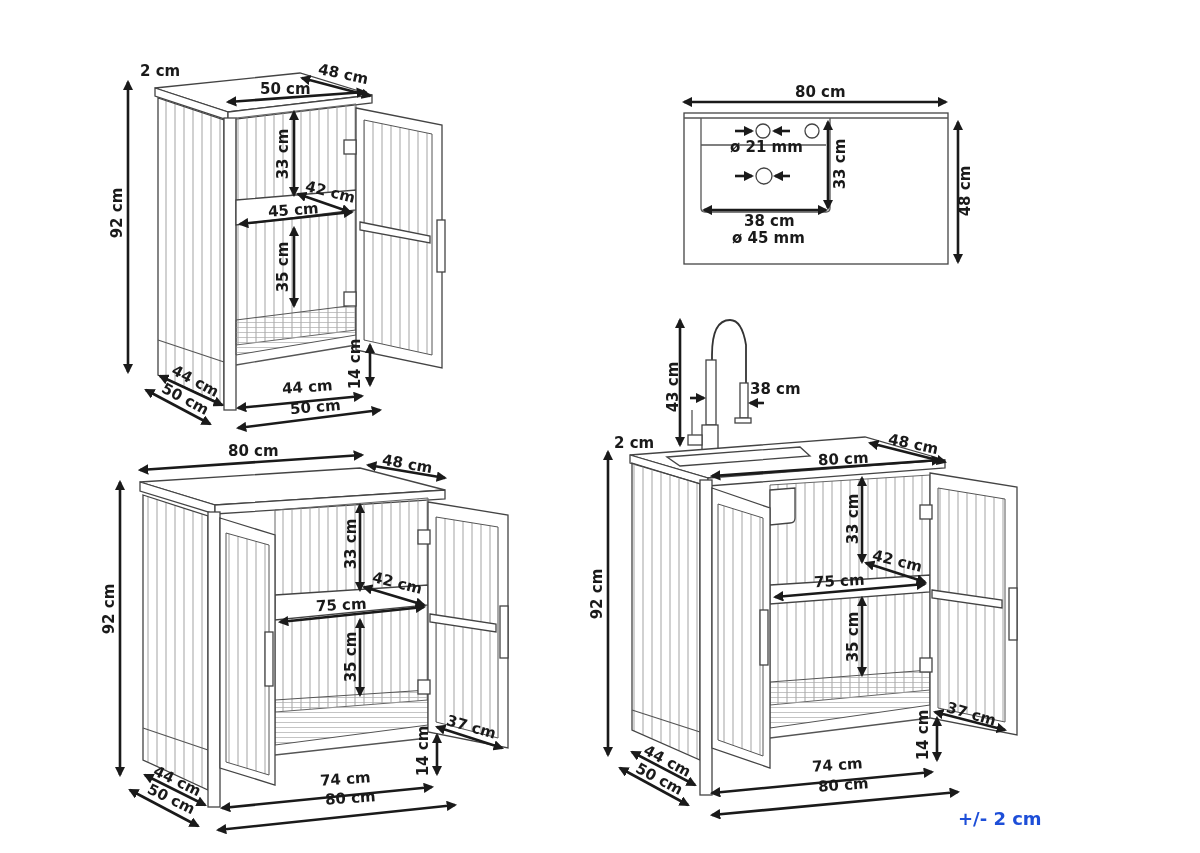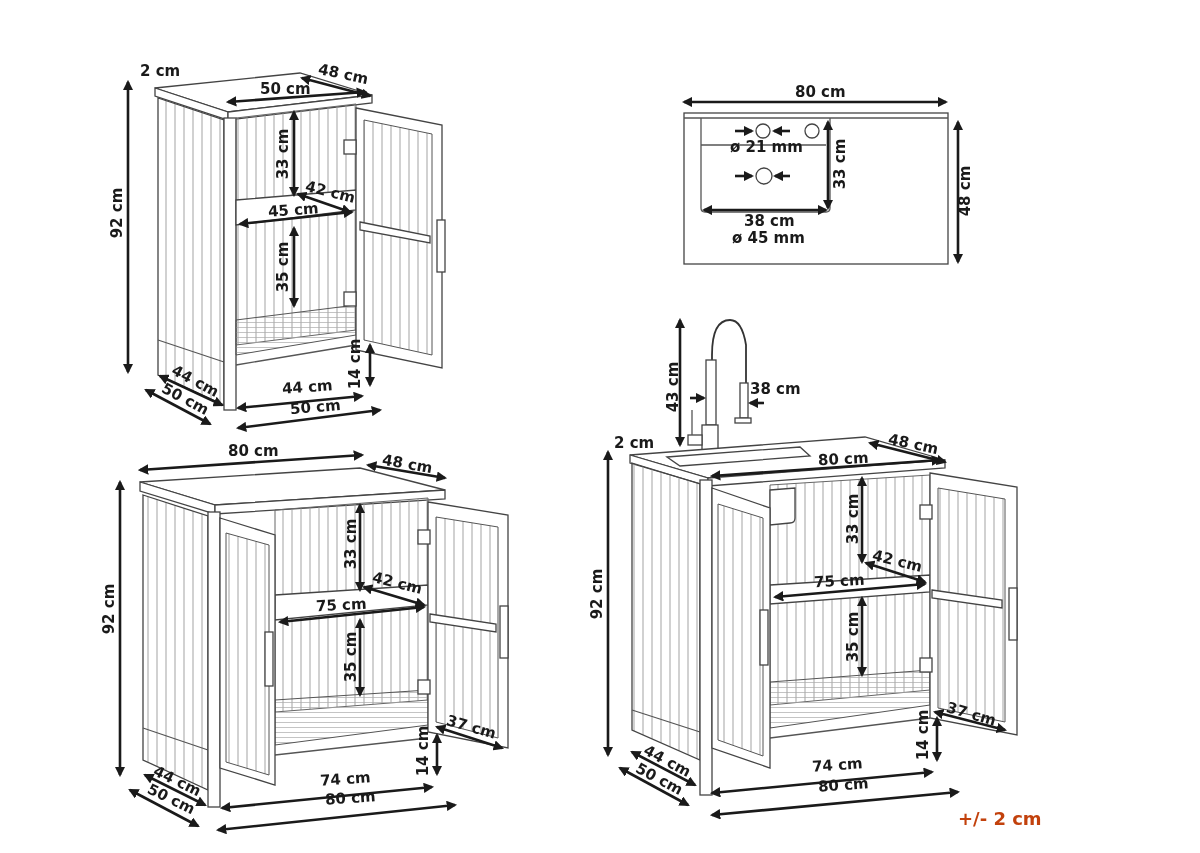--- a/index.html
+++ b/index.html
@@ -3,21 +3,21 @@
 <meta charset="utf-8">
 <style>
   html,body{margin:0;padding:0;background:#ffffff;}
   body{width:1200px;height:853px;position:relative;overflow:hidden;font-family:"DejaVu Sans",sans-serif;}
   svg{position:absolute;left:0;top:0;}
   .ln{stroke:#555;stroke-width:1.3;fill:none;}
   .ln2{stroke:#333;stroke-width:1.8;fill:none;}
   .fill{fill:#fff;stroke:#444;stroke-width:1.3;}
   .dim{stroke:#1a1a1a;stroke-width:2.6;fill:none;}
   .lbl{position:absolute;font-weight:bold;font-size:15px;color:#1a1a1a;white-space:nowrap;transform-origin:center center;}
-  .tol{position:absolute;font-weight:bold;font-size:18px;color:#c2410c;}
+  .tol{position:absolute;font-weight:bold;font-size:18px;color:#1d4ed8;}
 </style>
 </head>
 <body>
 
 <svg width="1200" height="853" viewBox="0 0 1200 853">
   <defs>
     <marker id="ah" viewBox="0 0 10 10" refX="8" refY="5" markerWidth="4" markerHeight="4" orient="auto-start-reverse">
       <path d="M0,0 L10,5 L0,10 z" fill="#1a1a1a"></path>
     </marker>
     <pattern id="slats" width="9" height="10" patternUnits="userSpaceOnUse">

